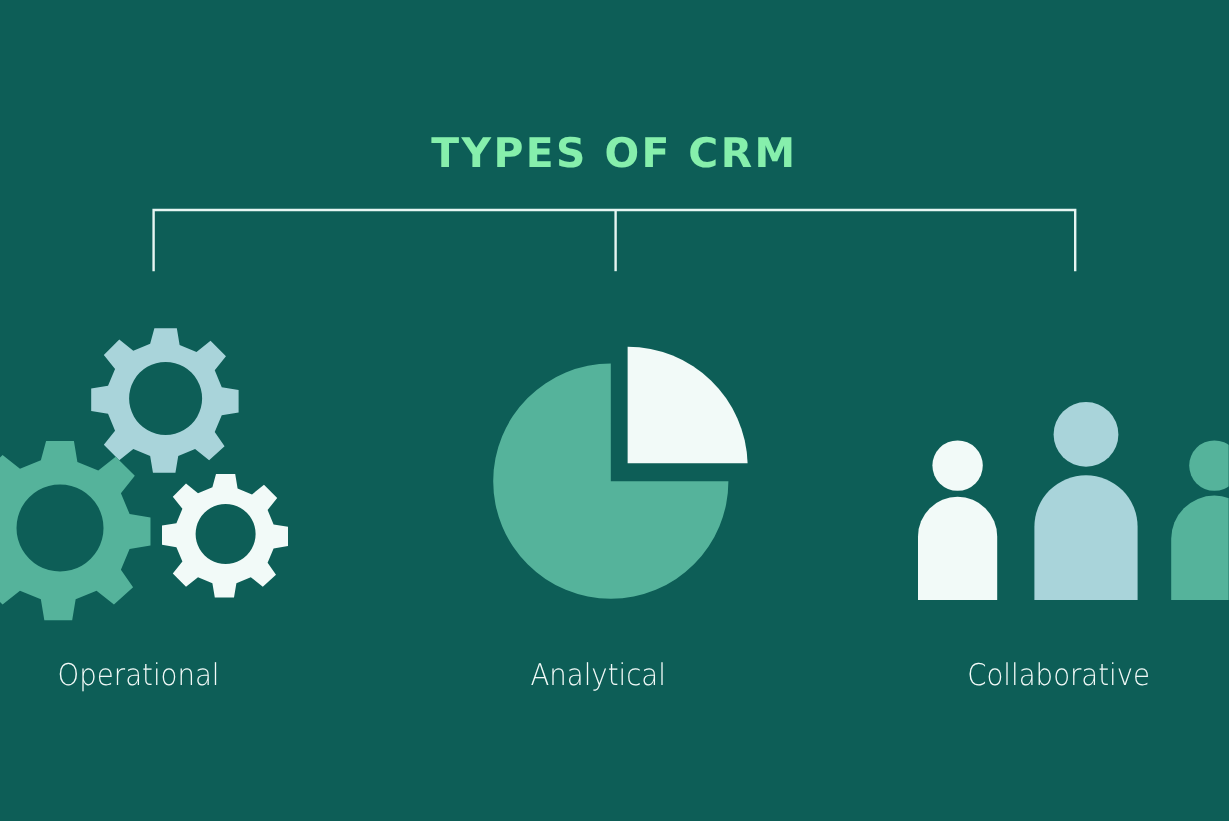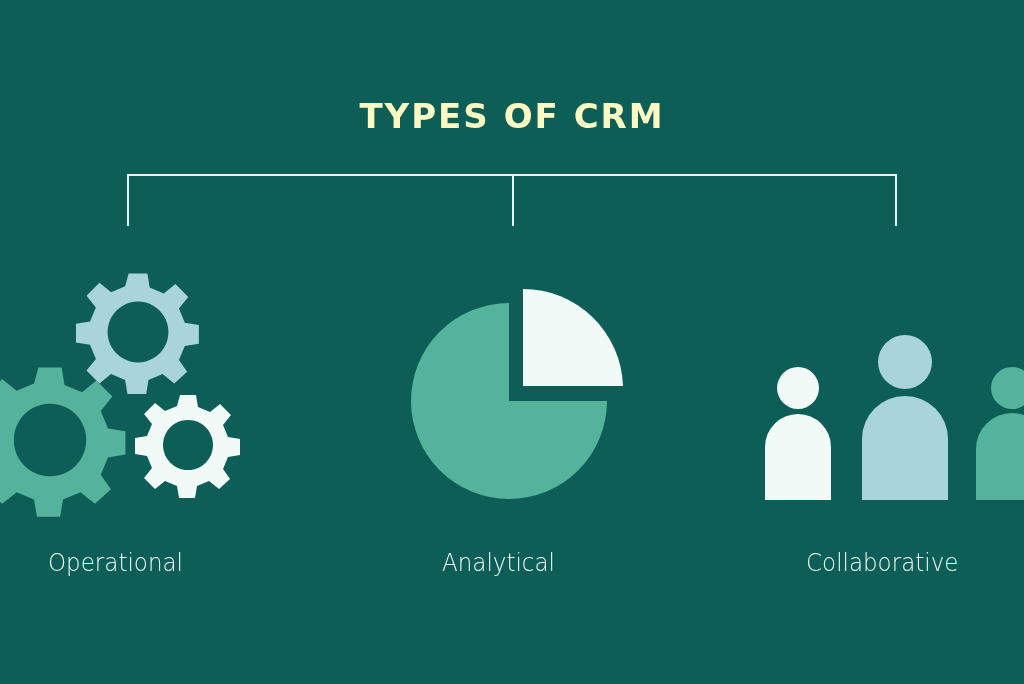--- a/index.html
+++ b/index.html
@@ -3,22 +3,22 @@
 <meta charset="utf-8">
 <style>
   html, body { margin: 0; padding: 0; }
   body {
     width: 1024px; height: 684px; overflow: hidden;
     background: #0d5e57;
     position: relative;
     font-family: "Liberation Sans", "DejaVu Sans", sans-serif;
   }
   .title {
-    position: absolute; left: 0; top: 96px; width: 1024px;
-    text-align: center; color: #fef9c3;
+    position: absolute; left: 0; top: 108px; width: 1024px;
+    text-align: center; color: #86efac;
     font-family: "DejaVu Sans", "Liberation Sans", sans-serif;
     font-weight: bold; font-size: 34px; letter-spacing: 2px;
   }
   .connector { position: absolute; left: 0; top: 0; }
   .icon-svg { position: absolute; left: 0; top: 0; }
   .label {
     position: absolute; top: 548px; color: #f2faf8;
     font-family: "DejaVu Sans", "Liberation Sans", sans-serif;
     font-size: 25px; font-weight: 300; white-space: nowrap;
     transform: scaleX(0.92); transform-origin: left top;

